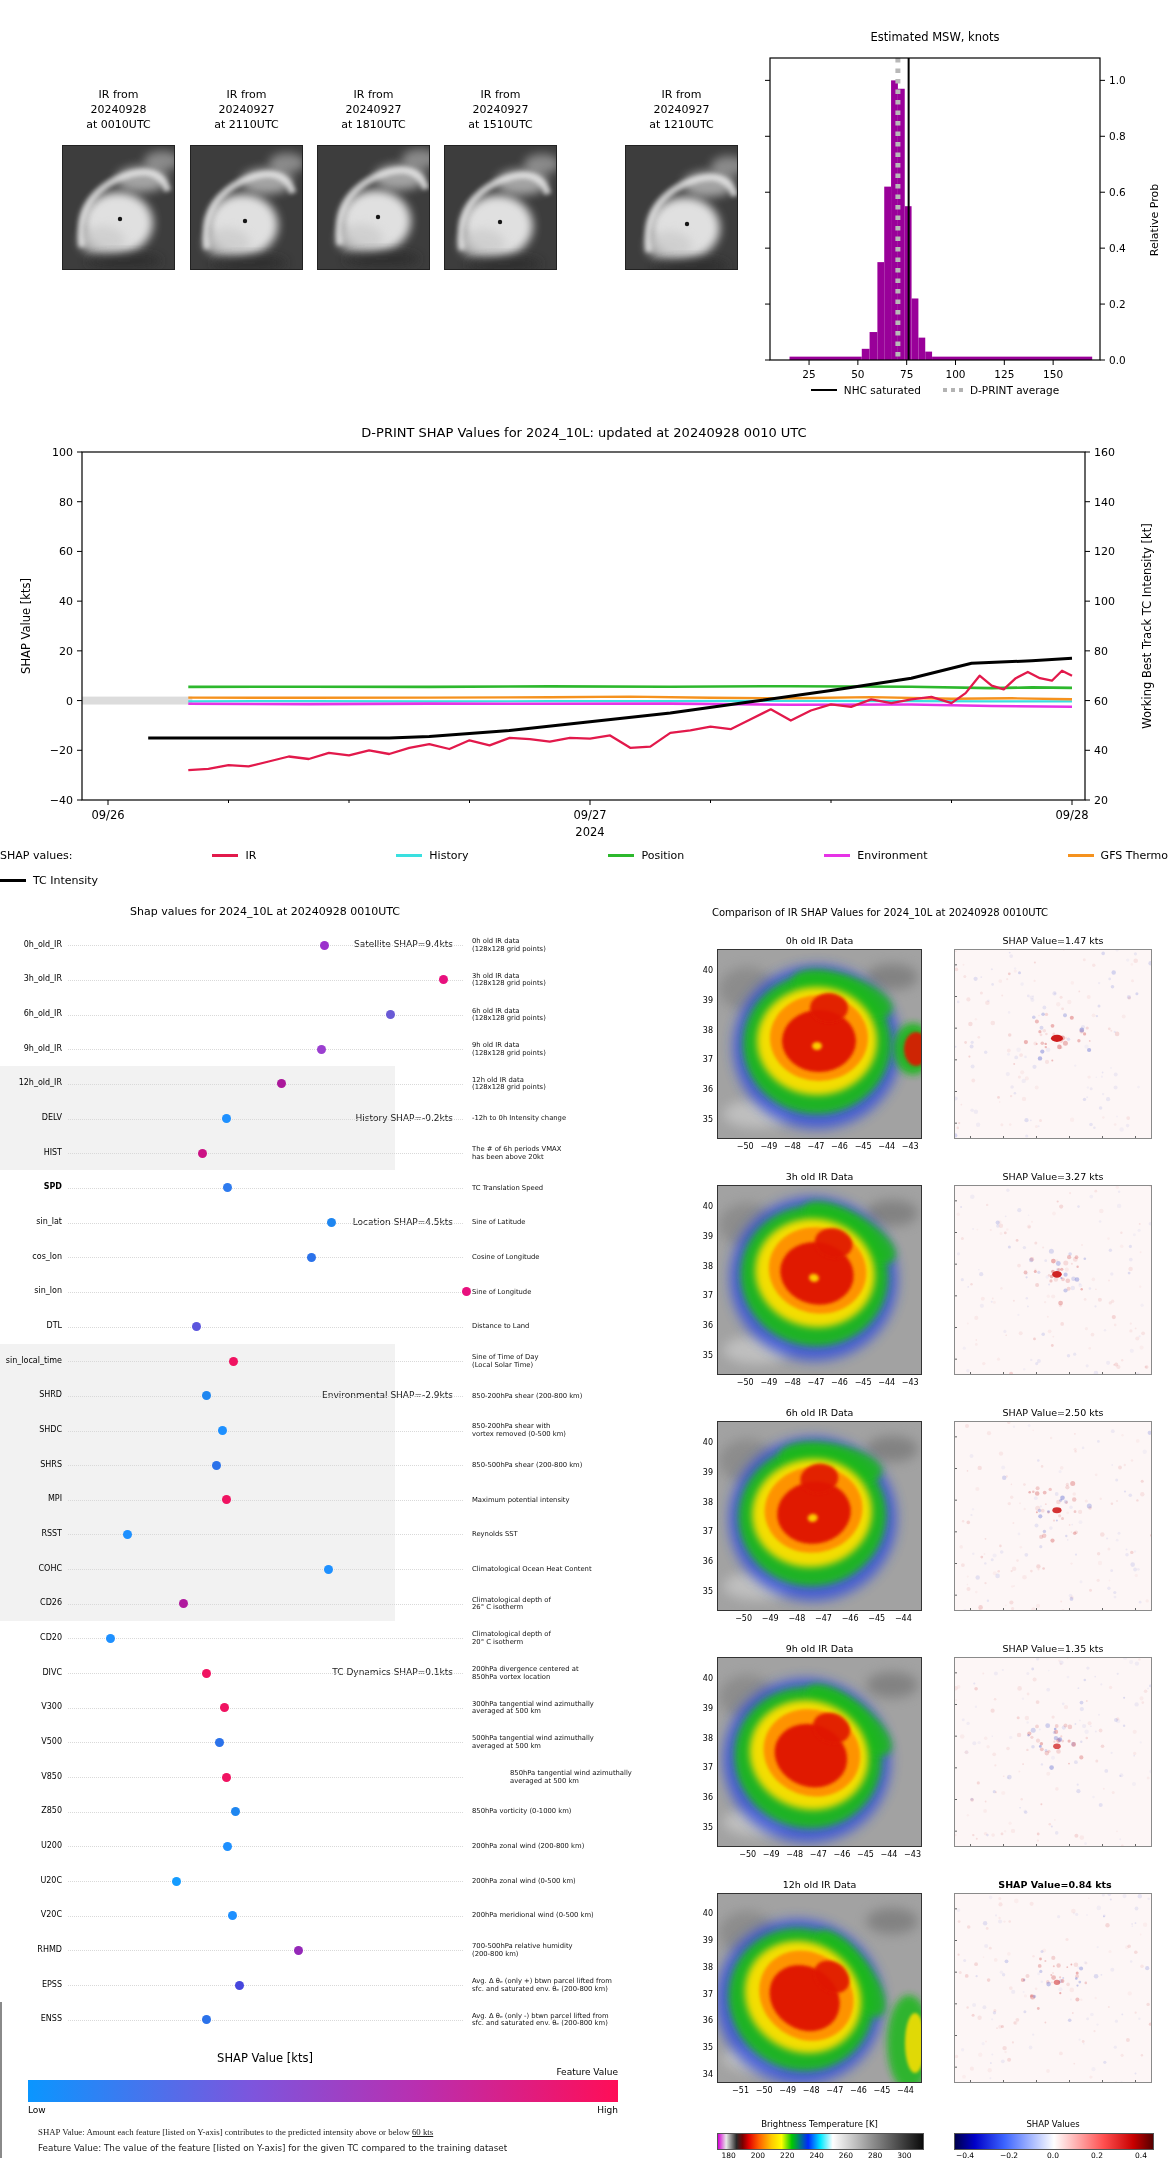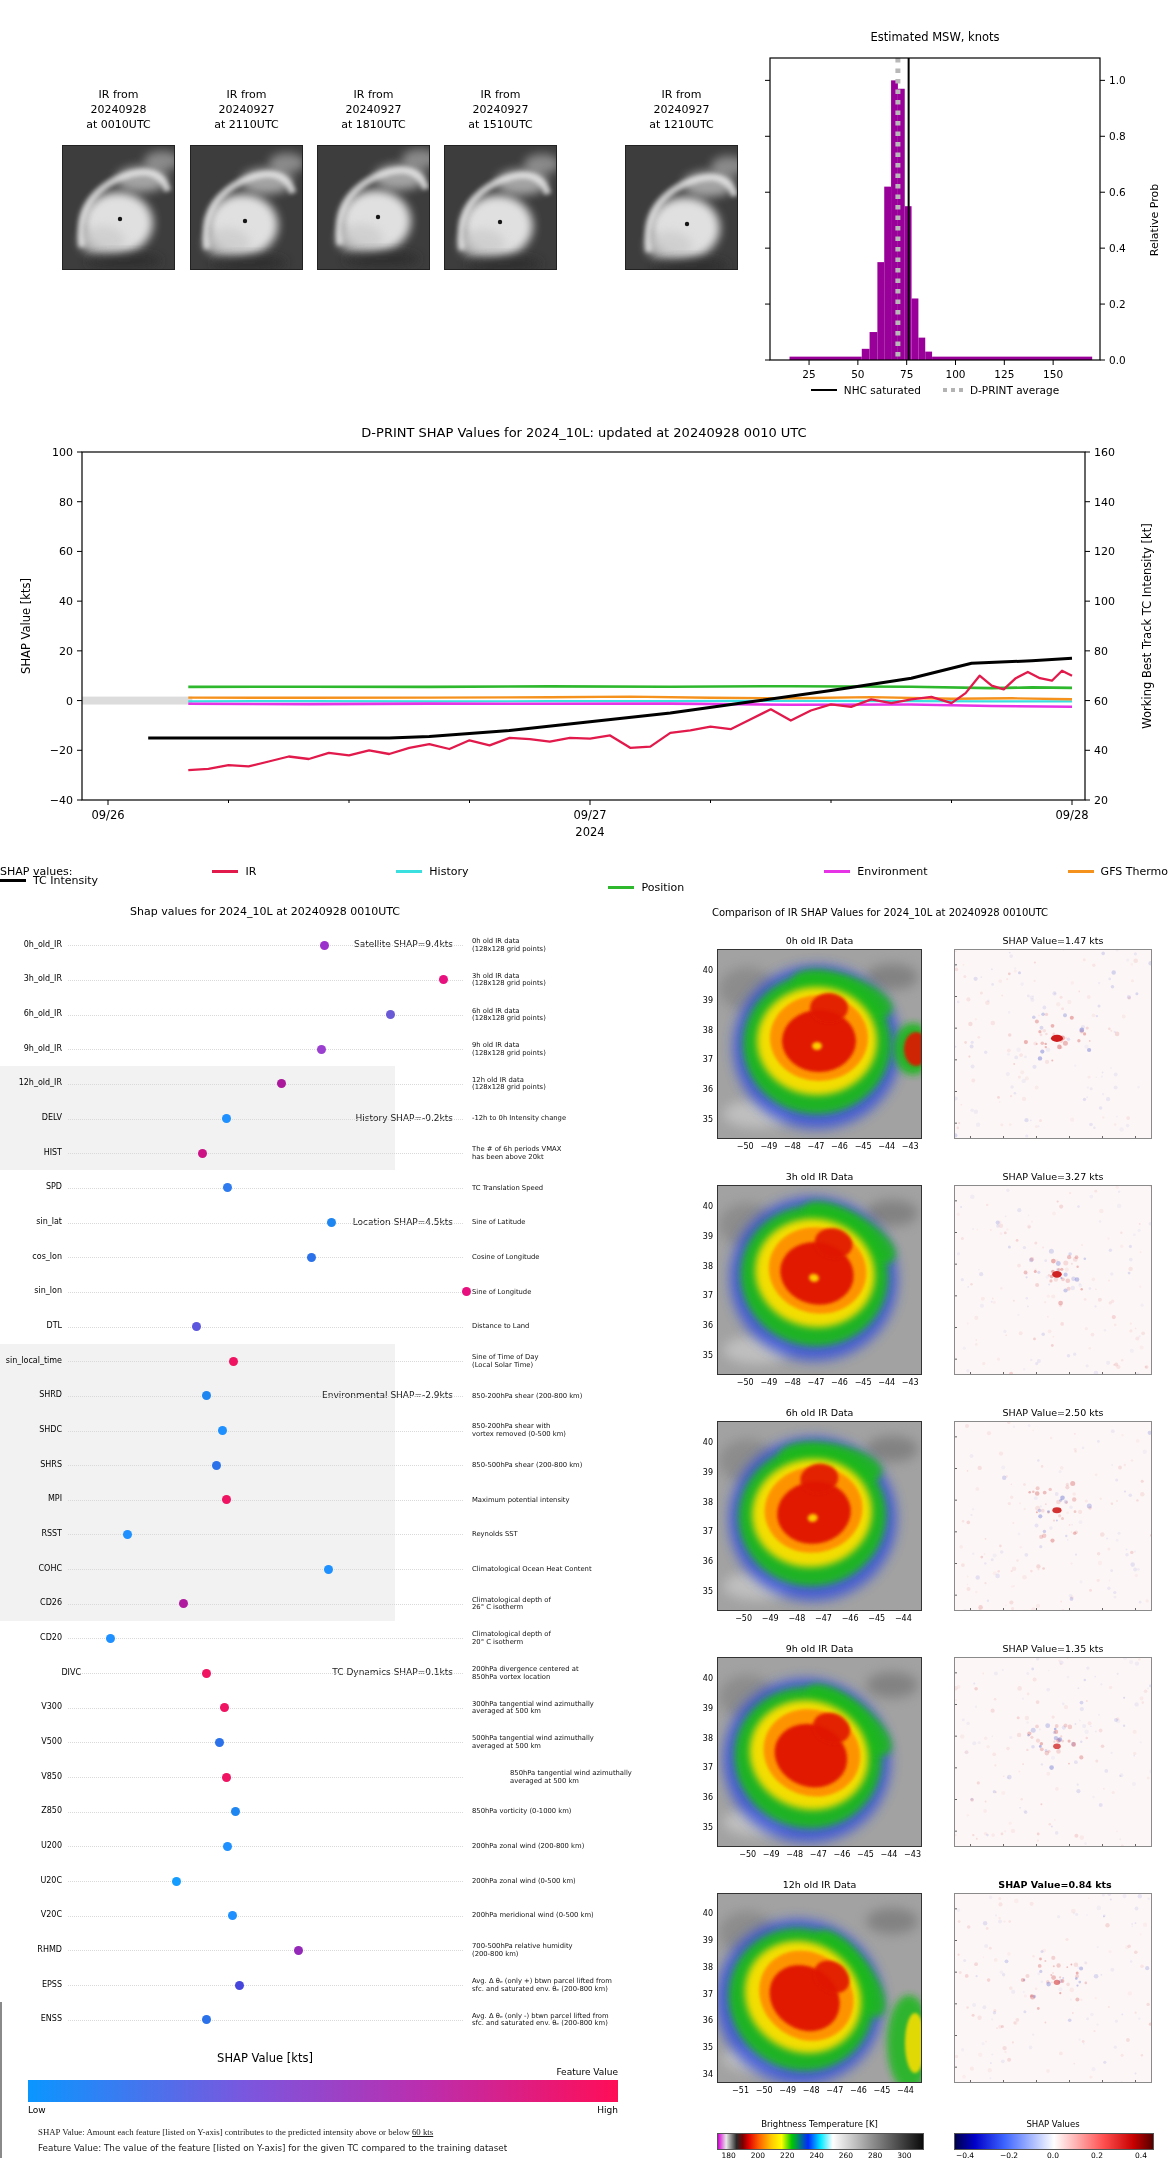--- a/index.html
+++ b/index.html
@@ -314,21 +314,21 @@
     <div id="ts-legend1" class="ts-leg">
         <div style="font-size:11px;">SHAP values:</div>
         <div style="display:flex;align-items:center;gap:7px;">
           <div style="width:26px;height:0;border-top:3px solid #e2194b;"></div>
           <div>IR</div>
         </div>
         <div style="display:flex;align-items:center;gap:7px;">
           <div style="width:26px;height:0;border-top:3px solid #3ae0e0;"></div>
           <div>History</div>
         </div>
-        <div style="display:flex;align-items:center;gap:7px;margin-top:32px;">
+        <div style="display:flex;align-items:center;gap:7px;">
           <div style="width:26px;height:0;border-top:3px solid #2db82d;"></div>
           <div>Position</div>
         </div>
         <div style="display:flex;align-items:center;gap:7px;">
           <div style="width:26px;height:0;border-top:3px solid #e633e6;"></div>
           <div>Environment</div>
         </div>
         <div style="display:flex;align-items:center;gap:7px;">
           <div style="width:26px;height:0;border-top:3px solid #f5921e;"></div>
           <div>GFS Thermo</div>
@@ -381,21 +381,21 @@
         <div style="left:68px;top:225.609375px;width:395px;" class="dotline"></div>
         <div style="left:0;top:220.109375px;width:62px;" class="featlab">DELV</div>
         <div style="left:472px;top:222.309375px;width:176px;" class="annot">-12h to 0h Intensity change</div>
         <div style="left:221.5px;top:221.109375px;background:#1e90ff;" class="sdot"></div>
         <div style="left:68px;top:260.265625px;width:395px;" class="dotline"></div>
         <div style="left:0;top:254.765625px;width:62px;" class="featlab">HIST</div>
         <div style="left:472px;top:253.165625px;width:176px;" class="annot">The # of 6h periods VMAX
 has been above 20kt</div>
         <div style="left:198.45833333333331px;top:255.765625px;background:#cc1285;" class="sdot"></div>
         <div style="left:68px;top:294.921875px;width:395px;" class="dotline"></div>
-        <div style="left:0;top:289.421875px;width:62px;" class="featlab">SPD</div>
+        <div style="left:0;top:289.421875px;width:62px;font-weight:bold;" class="featlab">SPD</div>
         <div style="left:472px;top:291.621875px;width:176px;" class="annot">TC Translation Speed</div>
         <div style="left:222.81666666666666px;top:290.421875px;background:#2e7bef;" class="sdot"></div>
         <div style="left:68px;top:323.578125px;width:385px;" class="sechead">Location SHAP=4.5kts</div>
         <div style="left:68px;top:329.578125px;width:395px;" class="dotline"></div>
         <div style="left:0;top:324.078125px;width:62px;" class="featlab">sin_lat</div>
         <div style="left:472px;top:326.278125px;width:176px;" class="annot">Sine of Latitude</div>
         <div style="left:326.8333333333333px;top:325.078125px;background:#1e86f0;" class="sdot"></div>
         <div style="left:68px;top:364.234375px;width:395px;" class="dotline"></div>
         <div style="left:0;top:358.734375px;width:62px;" class="featlab">cos_lon</div>
         <div style="left:472px;top:360.934375px;width:176px;" class="annot">Cosine of Longitude</div>
@@ -444,21 +444,21 @@
         <div style="left:472px;top:703.696875px;width:176px;" class="annot">Climatological depth of
 26° C isotherm</div>
         <div style="left:178.70833333333334px;top:706.296875px;background:#b01a9e;" class="sdot"></div>
         <div style="left:68px;top:745.453125px;width:395px;" class="dotline"></div>
         <div style="left:0;top:739.953125px;width:62px;" class="featlab">CD20</div>
         <div style="left:472px;top:738.353125px;width:176px;" class="annot">Climatological depth of
 20° C isotherm</div>
         <div style="left:106.29166666666666px;top:740.953125px;background:#1e90ff;" class="sdot"></div>
         <div style="left:68px;top:774.109375px;width:385px;" class="sechead">TC Dynamics SHAP=0.1kts</div>
         <div style="left:68px;top:780.109375px;width:395px;" class="dotline"></div>
-        <div style="left:0;top:774.609375px;width:62px;padding-left:19px;" class="featlab">DIVC</div>
+        <div style="left:0;top:774.609375px;width:62px;" class="featlab">DIVC</div>
         <div style="left:472px;top:773.009375px;width:176px;" class="annot">200hPa divergence centered at
 850hPa vortex location</div>
         <div style="left:201.75px;top:775.609375px;background:#f01361;" class="sdot"></div>
         <div style="left:68px;top:814.765625px;width:395px;" class="dotline"></div>
         <div style="left:0;top:809.265625px;width:62px;" class="featlab">V300</div>
         <div style="left:472px;top:807.665625px;width:176px;" class="annot">300hPa tangential wind azimuthally
 averaged at 500 km</div>
         <div style="left:220.18333333333334px;top:810.265625px;background:#f01361;" class="sdot"></div>
         <div style="left:68px;top:849.421875px;width:395px;" class="dotline"></div>
         <div style="left:0;top:843.921875px;width:62px;" class="featlab">V500</div>

